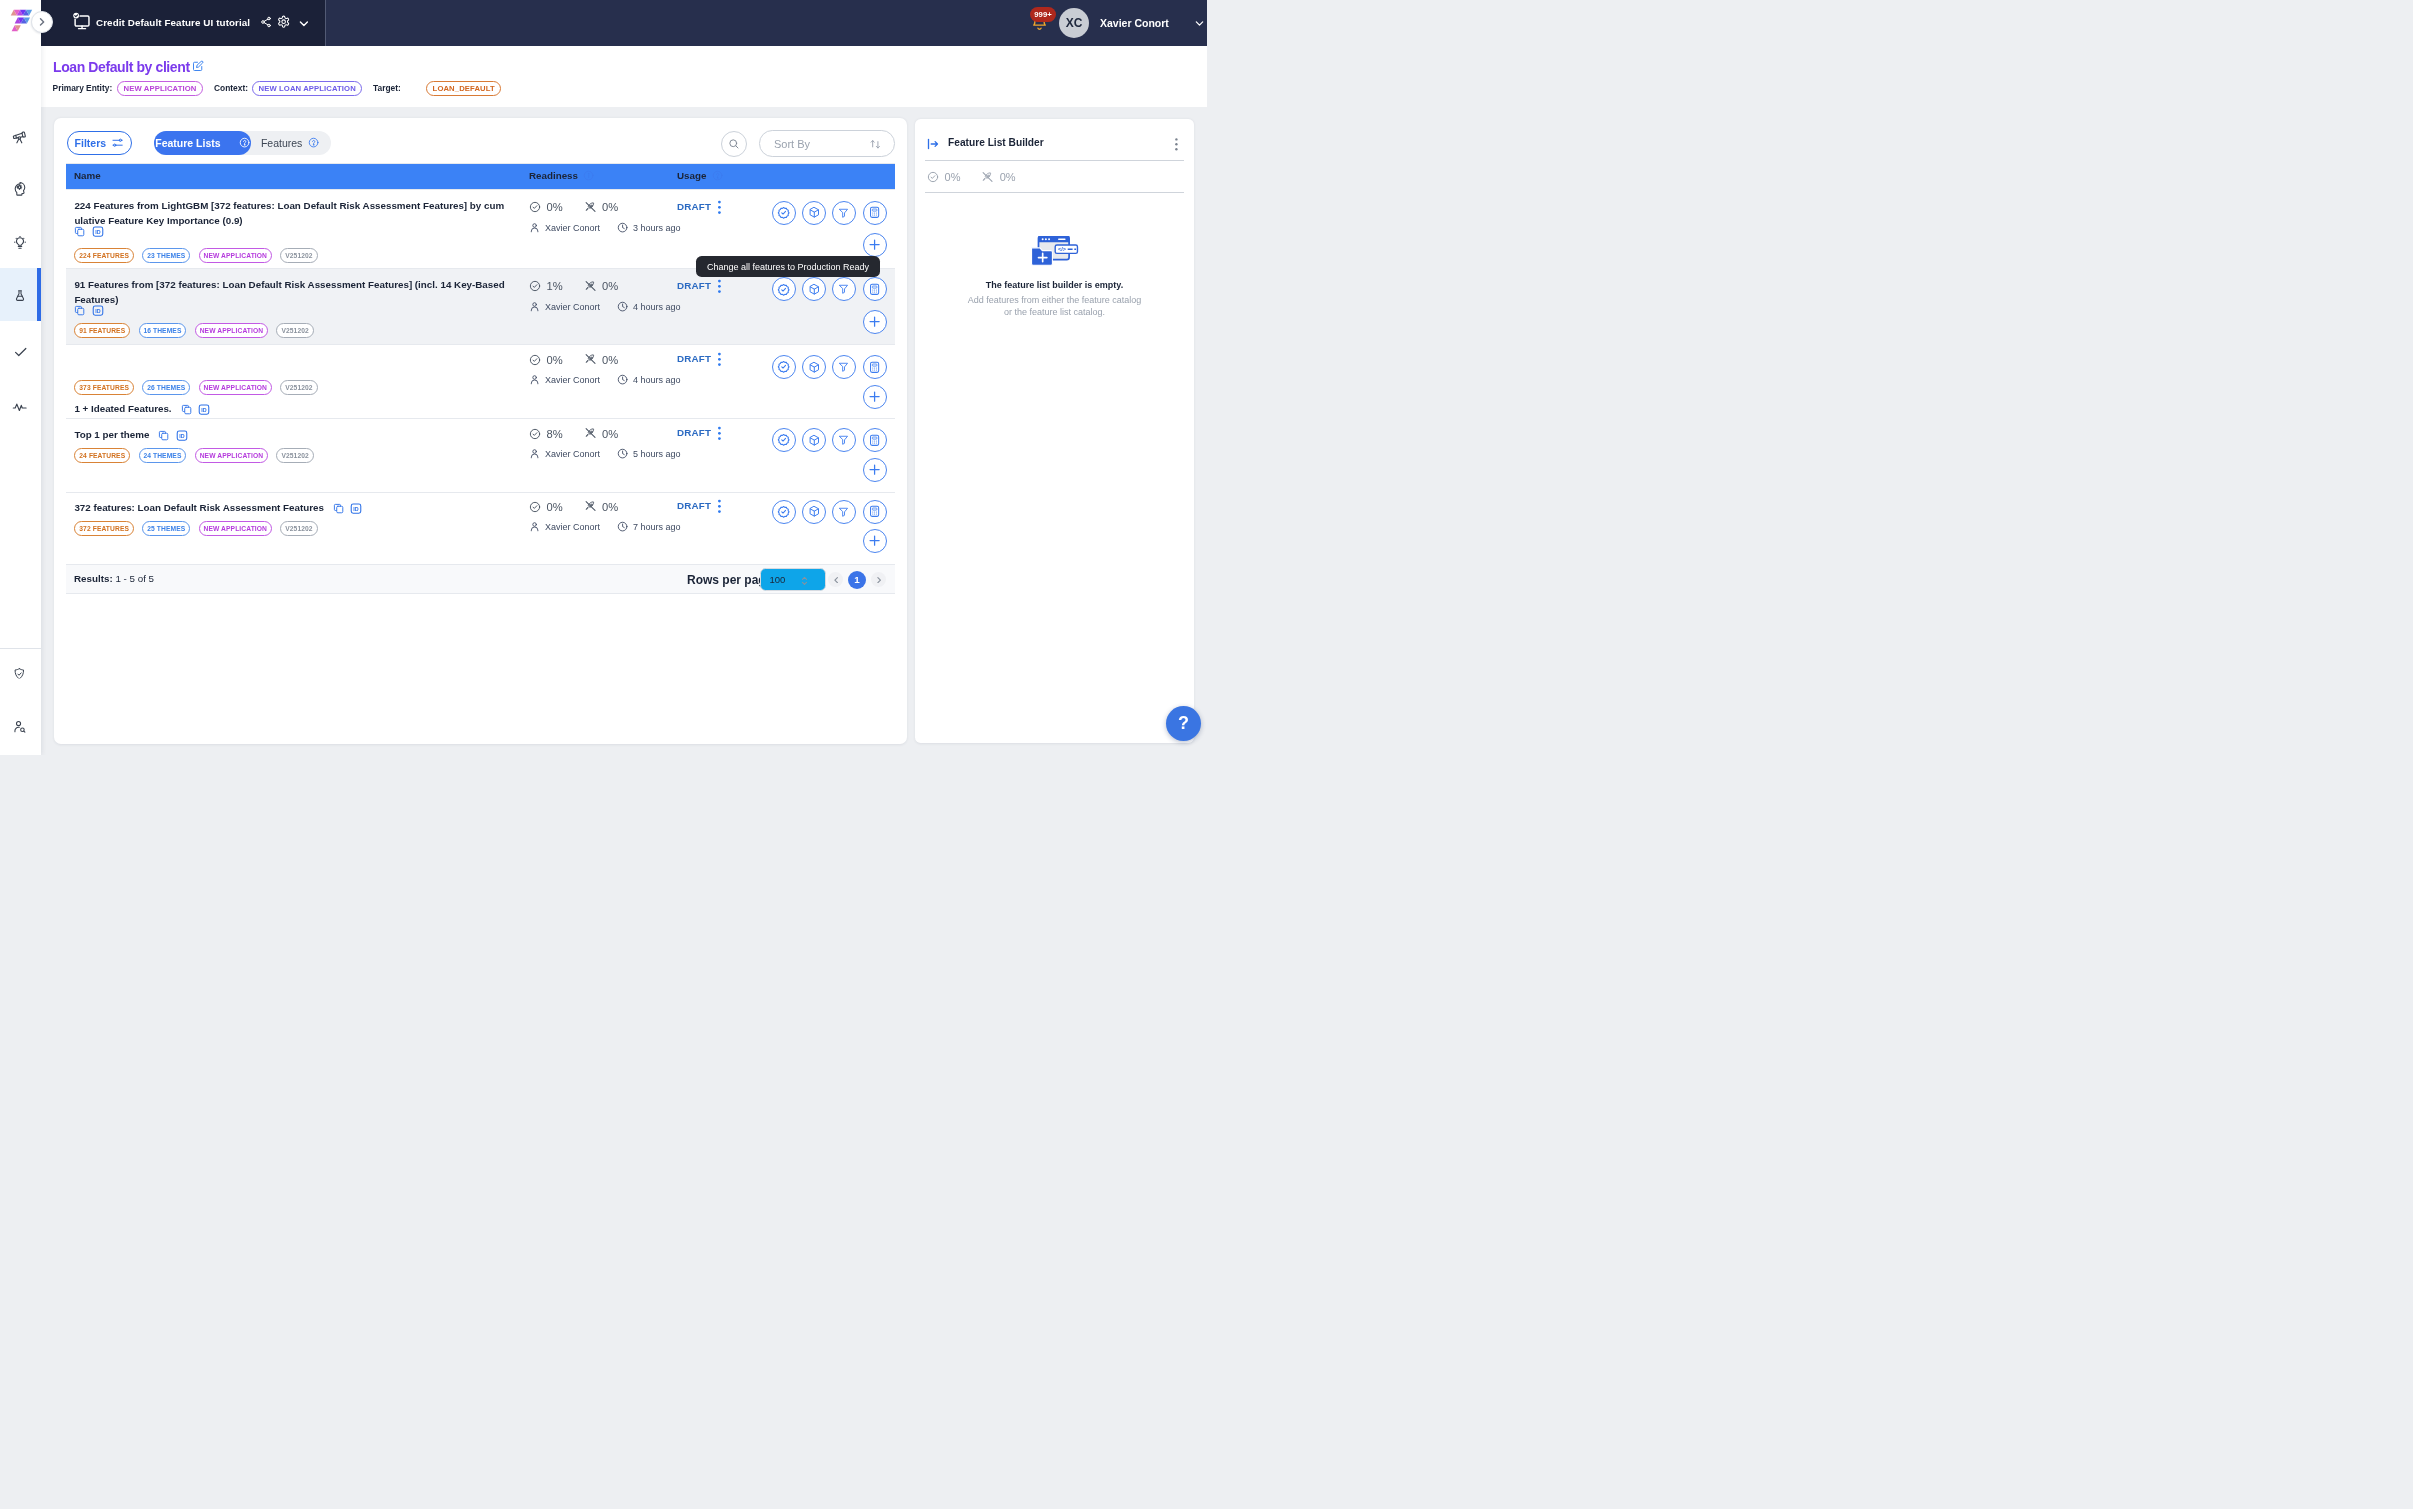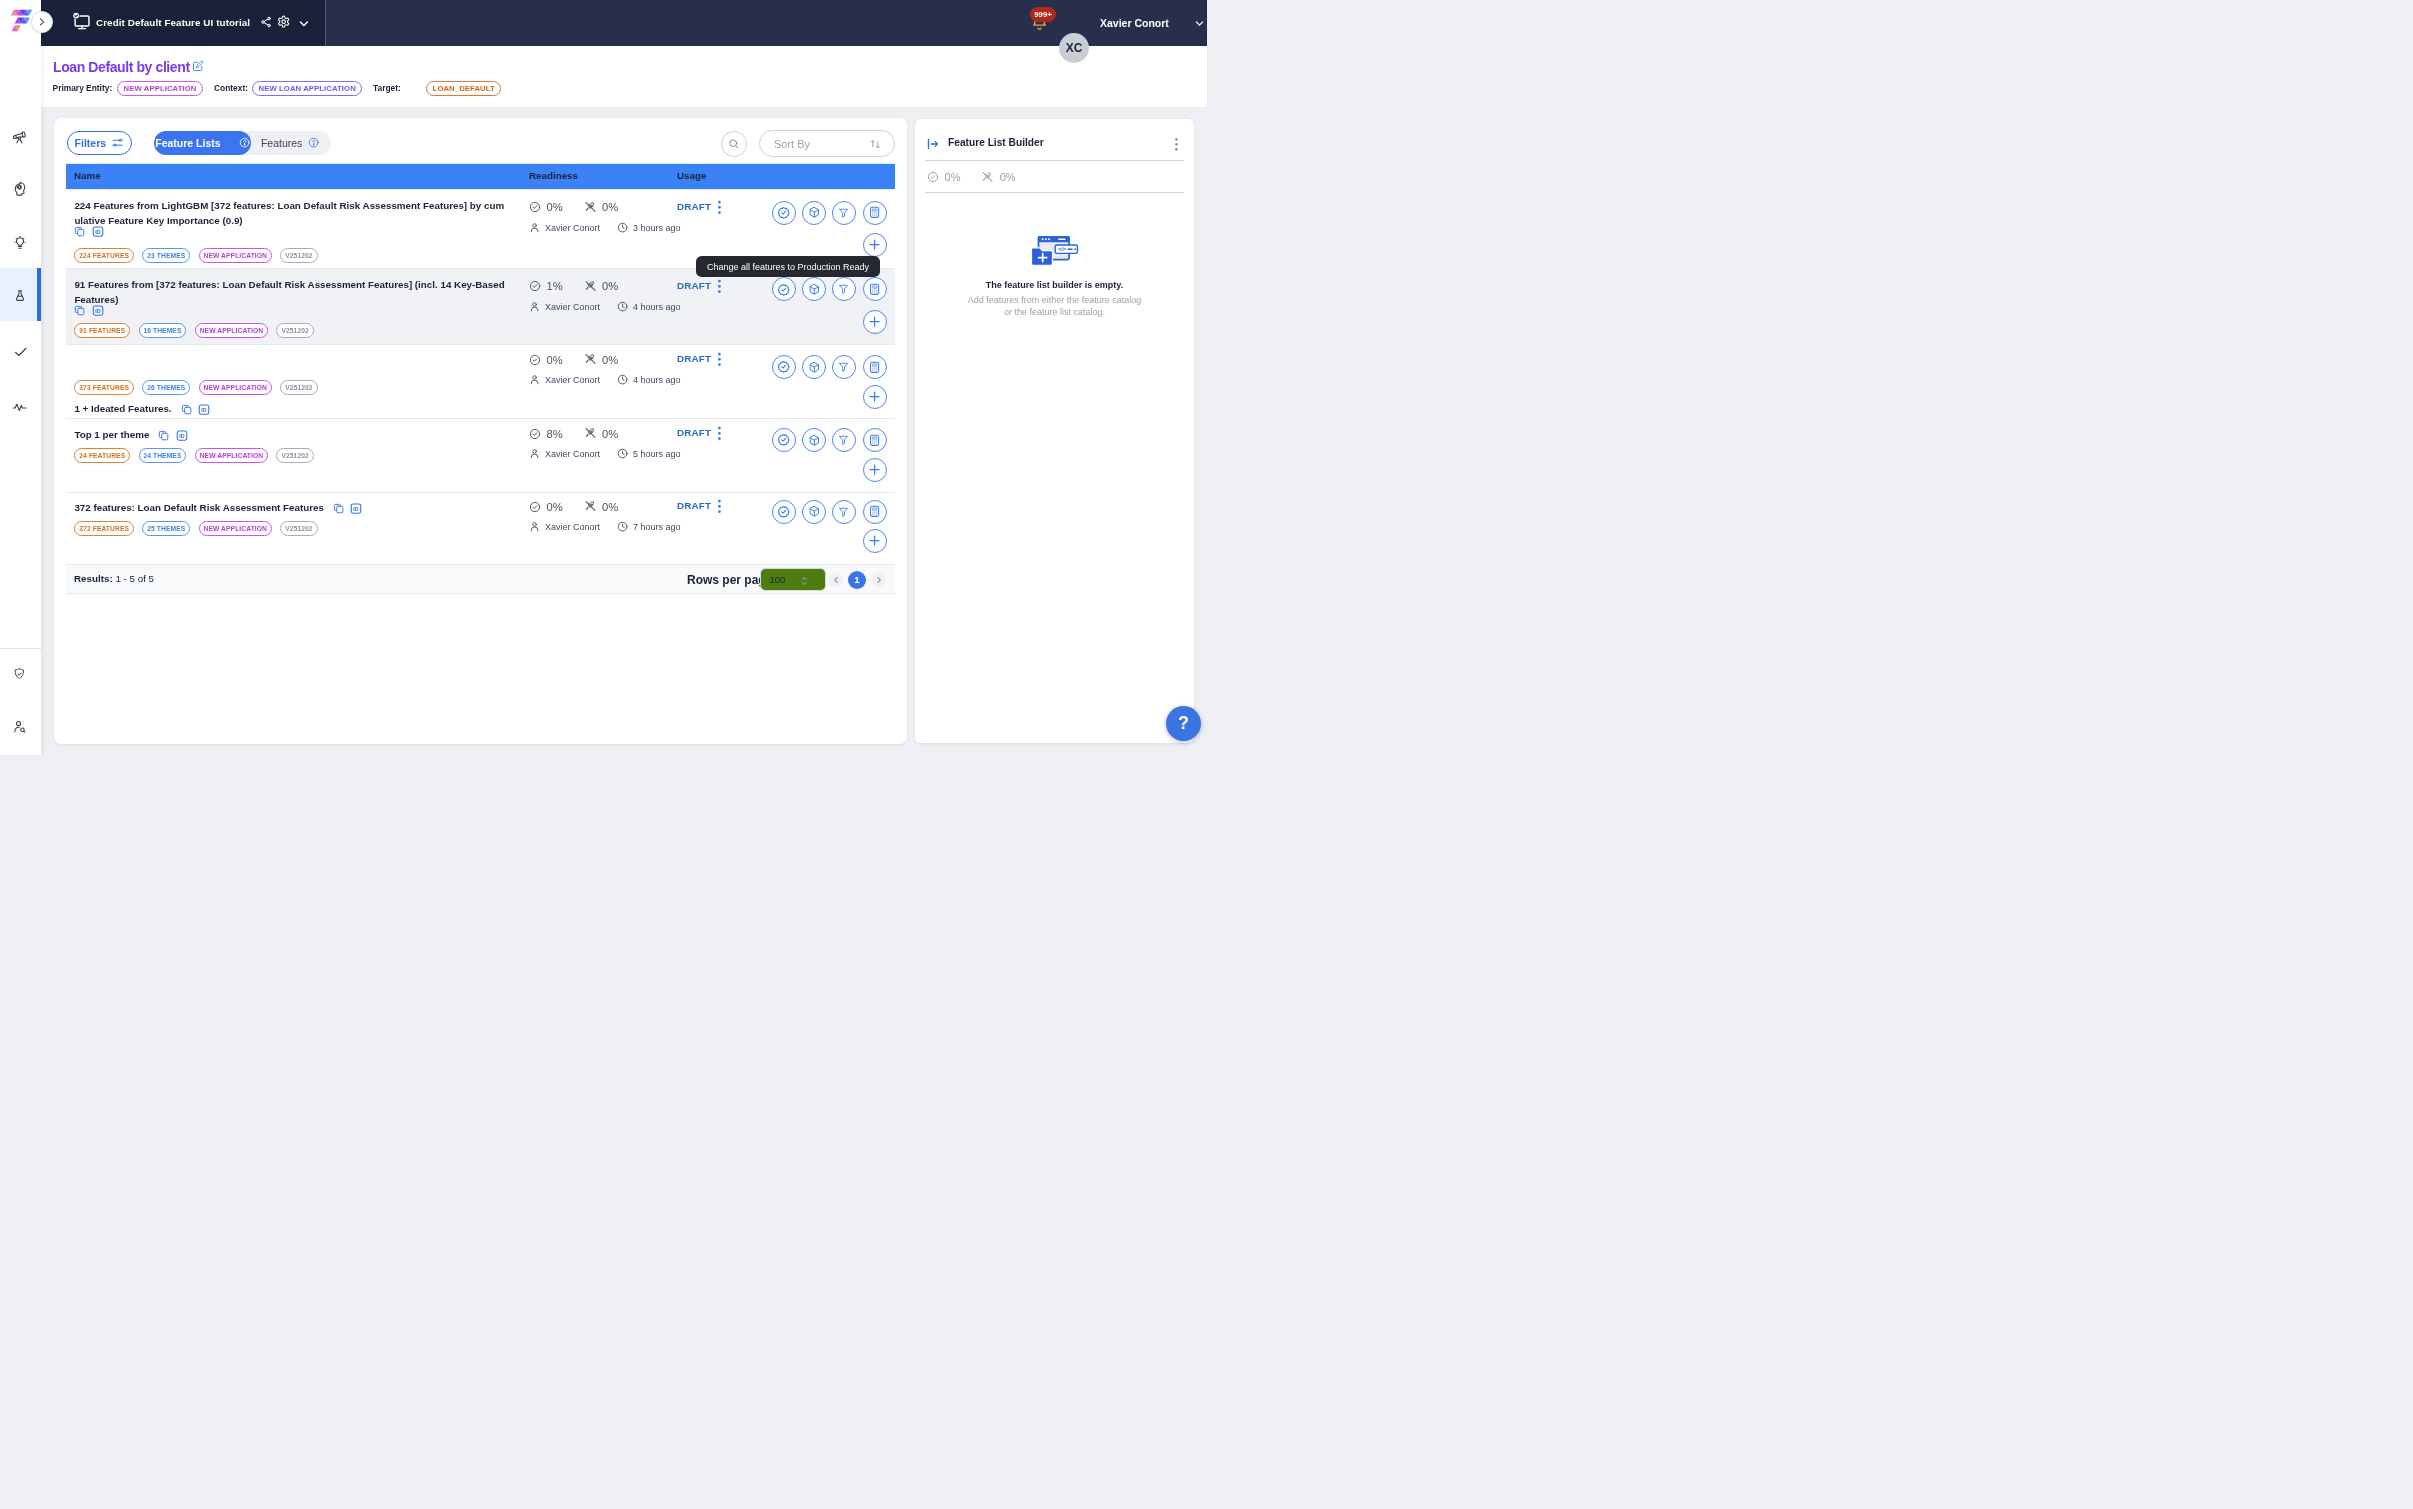--- a/index.html
+++ b/index.html
@@ -55,21 +55,21 @@
       <path d="M2 3l5 5 5-5"></path>
     </svg>
 </div>
 <div class="abs" id="navright" style="left:1023px;top:0;width:184px;height:46px;z-index:22;">
 
   <svg class="abs" style="left:7.7px;top:14px;" width="17" height="18" viewBox="0 0 24 26" fill="none" stroke="#f0a62c" stroke-width="2" stroke-linecap="round" stroke-linejoin="round">
       <path d="M12 3a6.5 6.5 0 0 0-6.5 6.5c0 5-1.8 6.6-1.8 6.6h16.6s-1.8-1.6-1.8-6.6A6.5 6.5 0 0 0 12 3z"></path>
       <path d="M9.8 20.5a2.4 2.4 0 0 0 4.4 0"></path>
     </svg>
   <div class="abs" style="left:7px;top:7px;min-width:26px;height:15.4px;background:#ae281d;border-radius:7.7px;color:#fff;font-size:7.7px;font-weight:bold;display:flex;align-items:center;justify-content:center;padding:0 3.5px;">999+</div>
-  <div class="abs" style="left:36px;top:7.7px;width:30px;height:30px;border-radius:50%;background:#c9cdd4;display:flex;align-items:center;justify-content:center;font-size:12px;font-weight:bold;color:#20293e;margin-top:25px;">XC</div>
+  <div class="abs" style="left:36px;top:7.7px;width:30px;height:30px;border-radius:50%;background:#c9cdd4;display:flex;align-items:center;justify-content:center;font-size:12px;font-weight:bold;color:#20293e;">XC</div>
   <div class="abs" style="left:77px;top:17px;font-size:10.5px;font-weight:bold;color:#fff;">Xavier Conort</div>
   <svg class="abs" style="left:172px;top:19.6px;" width="9" height="7" viewBox="0 0 14 11" fill="none" stroke="#fff" stroke-width="2" stroke-linecap="round" stroke-linejoin="round">
       <path d="M2 3l5 5 5-5"></path>
     </svg>
 </div>
 <div class="abs" id="pagehead">
   <div class="abs" style="left:12px;top:12.6px;font-size:14px;font-weight:bold;color:#7b3aec;letter-spacing:-0.4px;">Loan Default by client</div>
   <svg class="abs" style="left:151px;top:14px;" width="12" height="12" viewBox="0 0 24 24" fill="none" stroke="#3f86f0" stroke-width="2" stroke-linecap="round" stroke-linejoin="round">
       <path d="M11 4.5H5a2 2 0 0 0-2 2V19a2 2 0 0 0 2 2h12.5a2 2 0 0 0 2-2v-6"></path>
       <path d="M18.3 2.8a2.1 2.1 0 0 1 3 3L13 14l-4 1 1-4z"></path>
@@ -593,21 +593,21 @@
       </div>
 <div class="circbtn" style="left:797px;top:37px;">
         <svg width="11.2" height="11.2" viewBox="0 0 16 16">
           <path d="M8 1.5v13M1.5 8h13" stroke="#3b7cf0" stroke-width="1.8" stroke-linecap="round"></path>
         </svg>
       </div>
 </div>
 <div class="abs" style="left:12px;top:447px;width:829px;height:29px;background:#f8f9fb;border-bottom:0.7px solid #e6e9ee;">
 <div class="abs" style="left:8px;top:7.7px;font-size:9.8px;color:#1b2437;"><b>Results:</b> 1 - 5 of 5</div>
 <div class="abs" style="left:621px;top:8.4px;font-size:12px;font-weight:bold;color:#1b2437;">Rows per page:</div>
-<div class="abs" style="left:694px;top:2.8px;width:66px;height:23px;background:#4d7c0f;border:0.7px solid #d7dbe1;border-radius:5.6px;">
+<div class="abs" style="left:694px;top:2.8px;width:66px;height:23px;background:#0ea5e9;border:0.7px solid #d7dbe1;border-radius:5.6px;">
   <div class="abs" style="left:8.4px;top:5.6px;font-size:9.5px;color:#1b2437;">100</div>
   <svg class="abs" style="left:40px;top:7px;" width="7" height="9.8" viewBox="0 0 12 17" fill="none" stroke="#8a929d" stroke-width="1.9" stroke-linecap="round" stroke-linejoin="round">
           <path d="M2.5 6l3.5-3.5L9.5 6M2.5 11l3.5 3.5L9.5 11"></path>
         </svg>
 </div>
 <div class="abs" style="left:762px;top:7px;width:15.4px;height:15.4px;border-radius:50%;background:#f0f1f4;display:flex;align-items:center;justify-content:center;">
         <svg width="6.3" height="6.3" viewBox="0 0 10 10" fill="none" stroke="#8a929d" stroke-width="1.8" stroke-linecap="round" stroke-linejoin="round">
           <path d="M7 1 3 5l4 4"></path>
         </svg>
       </div>

